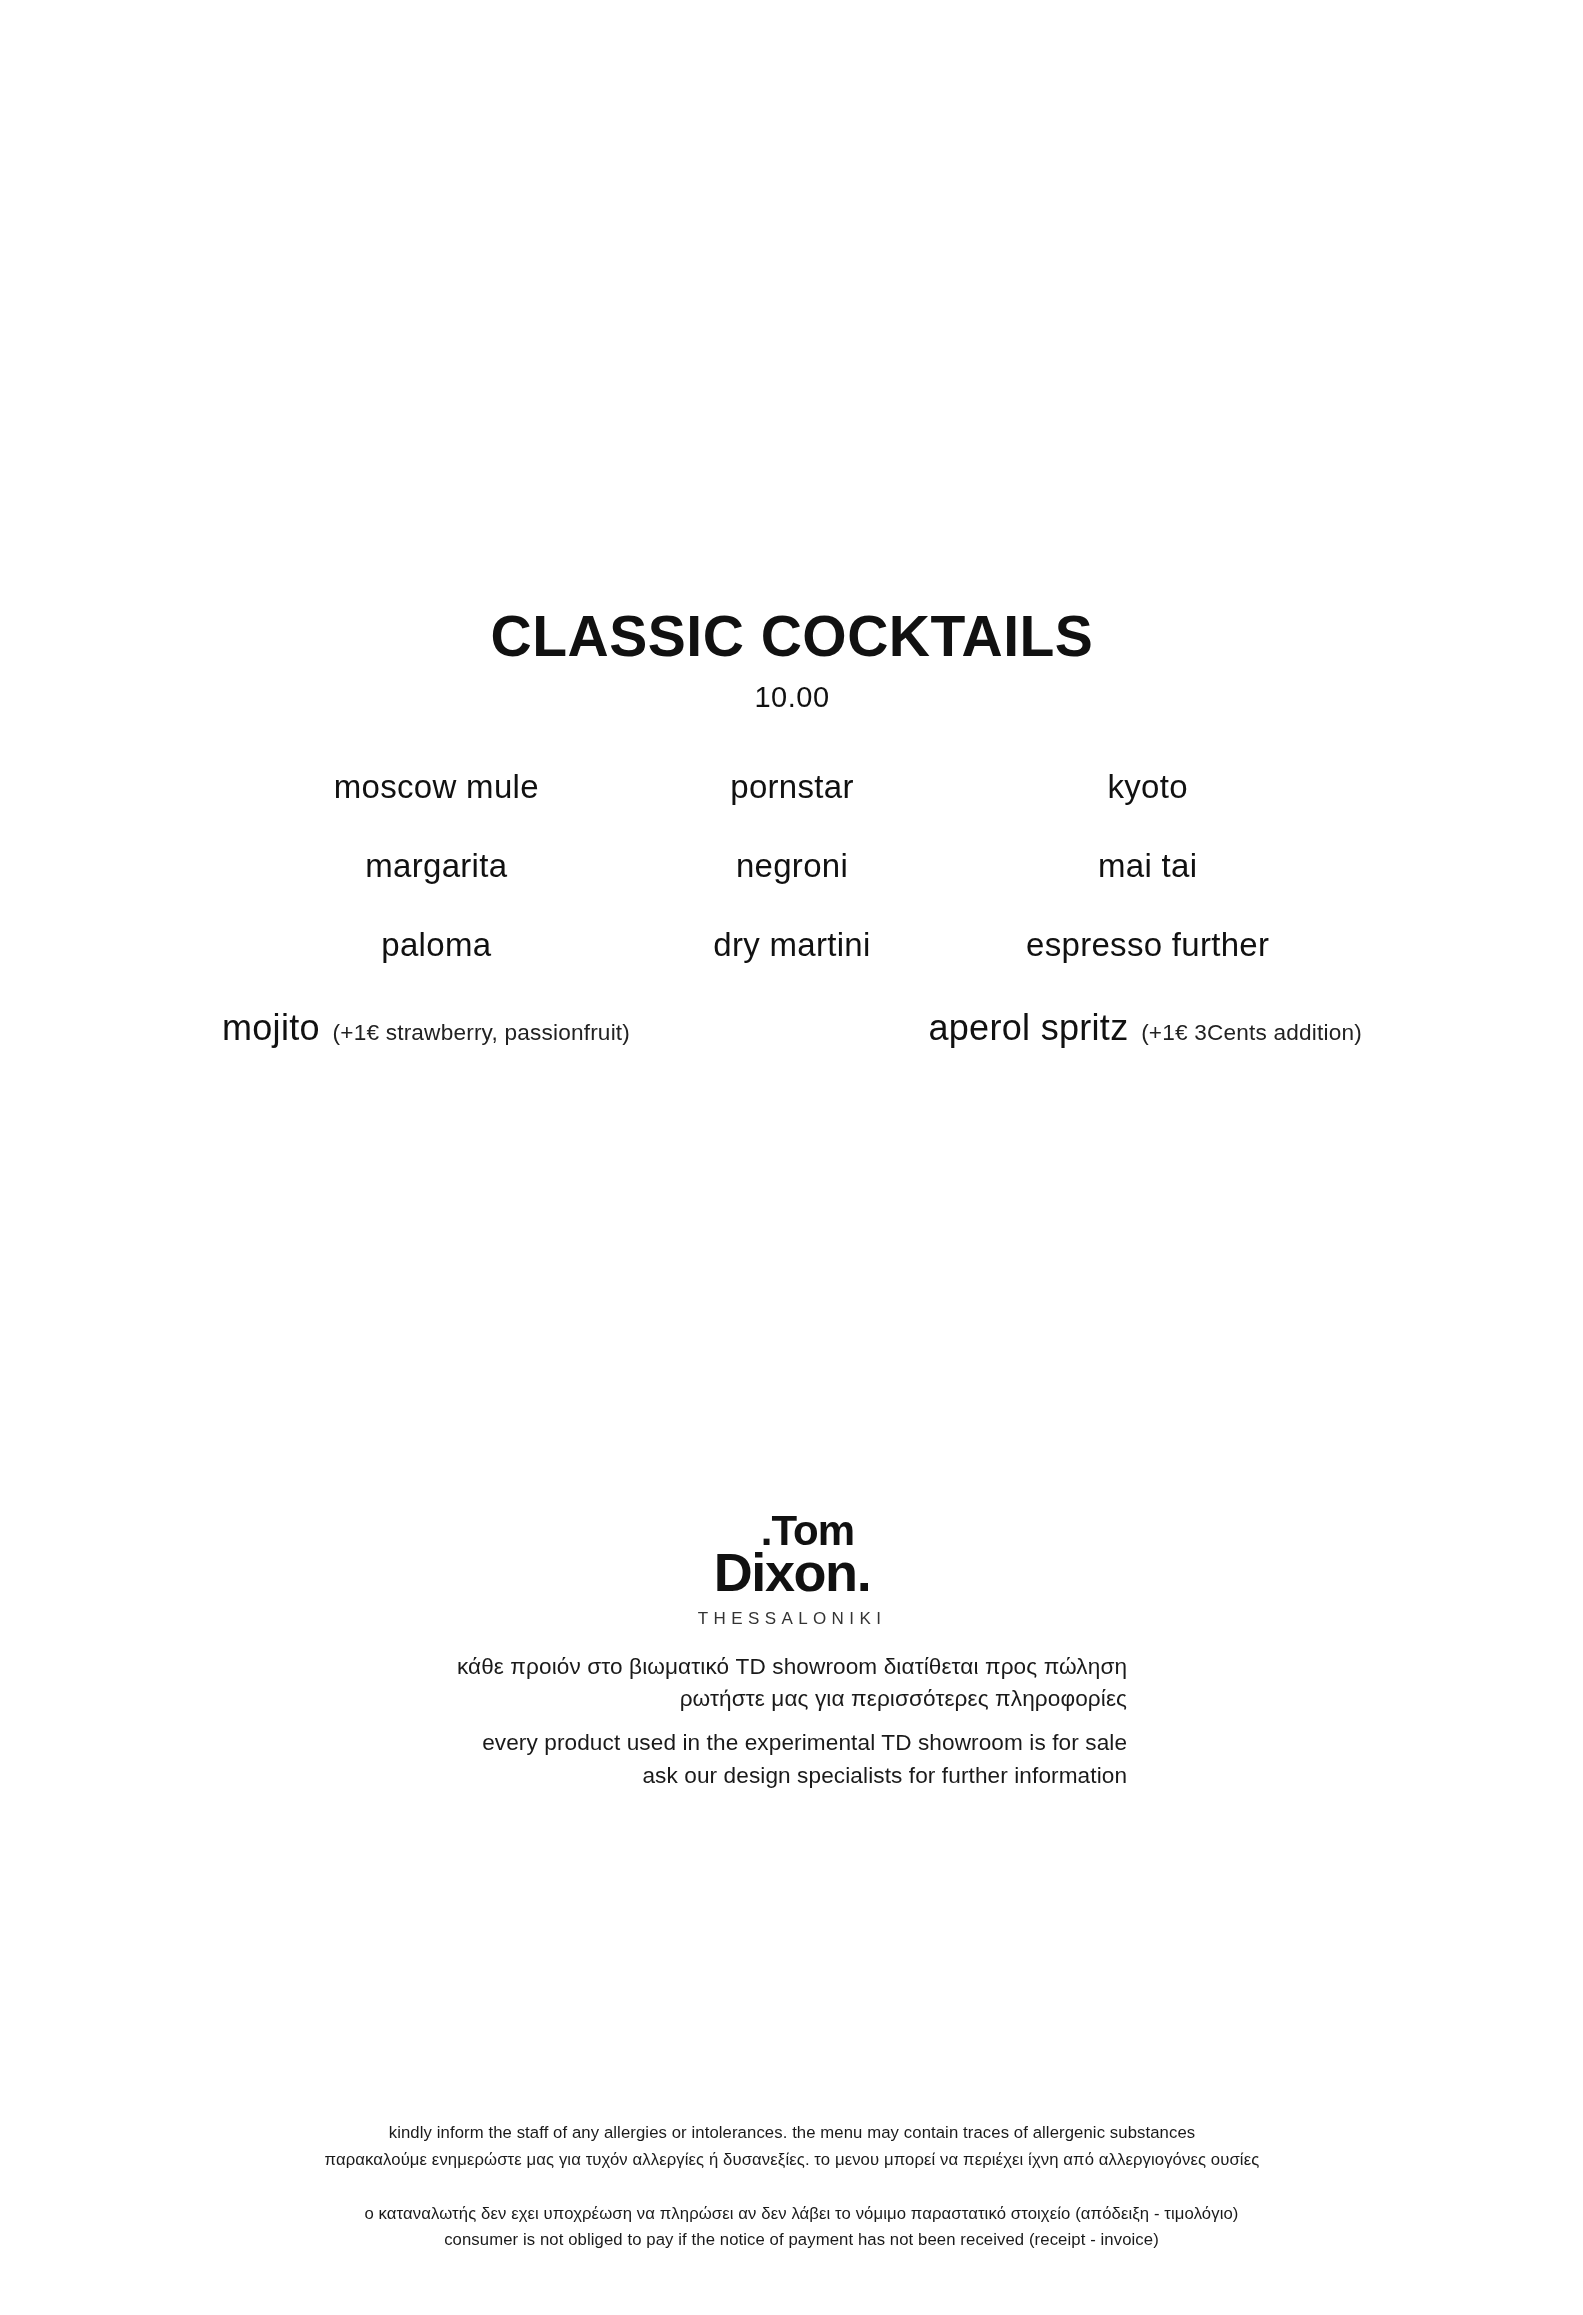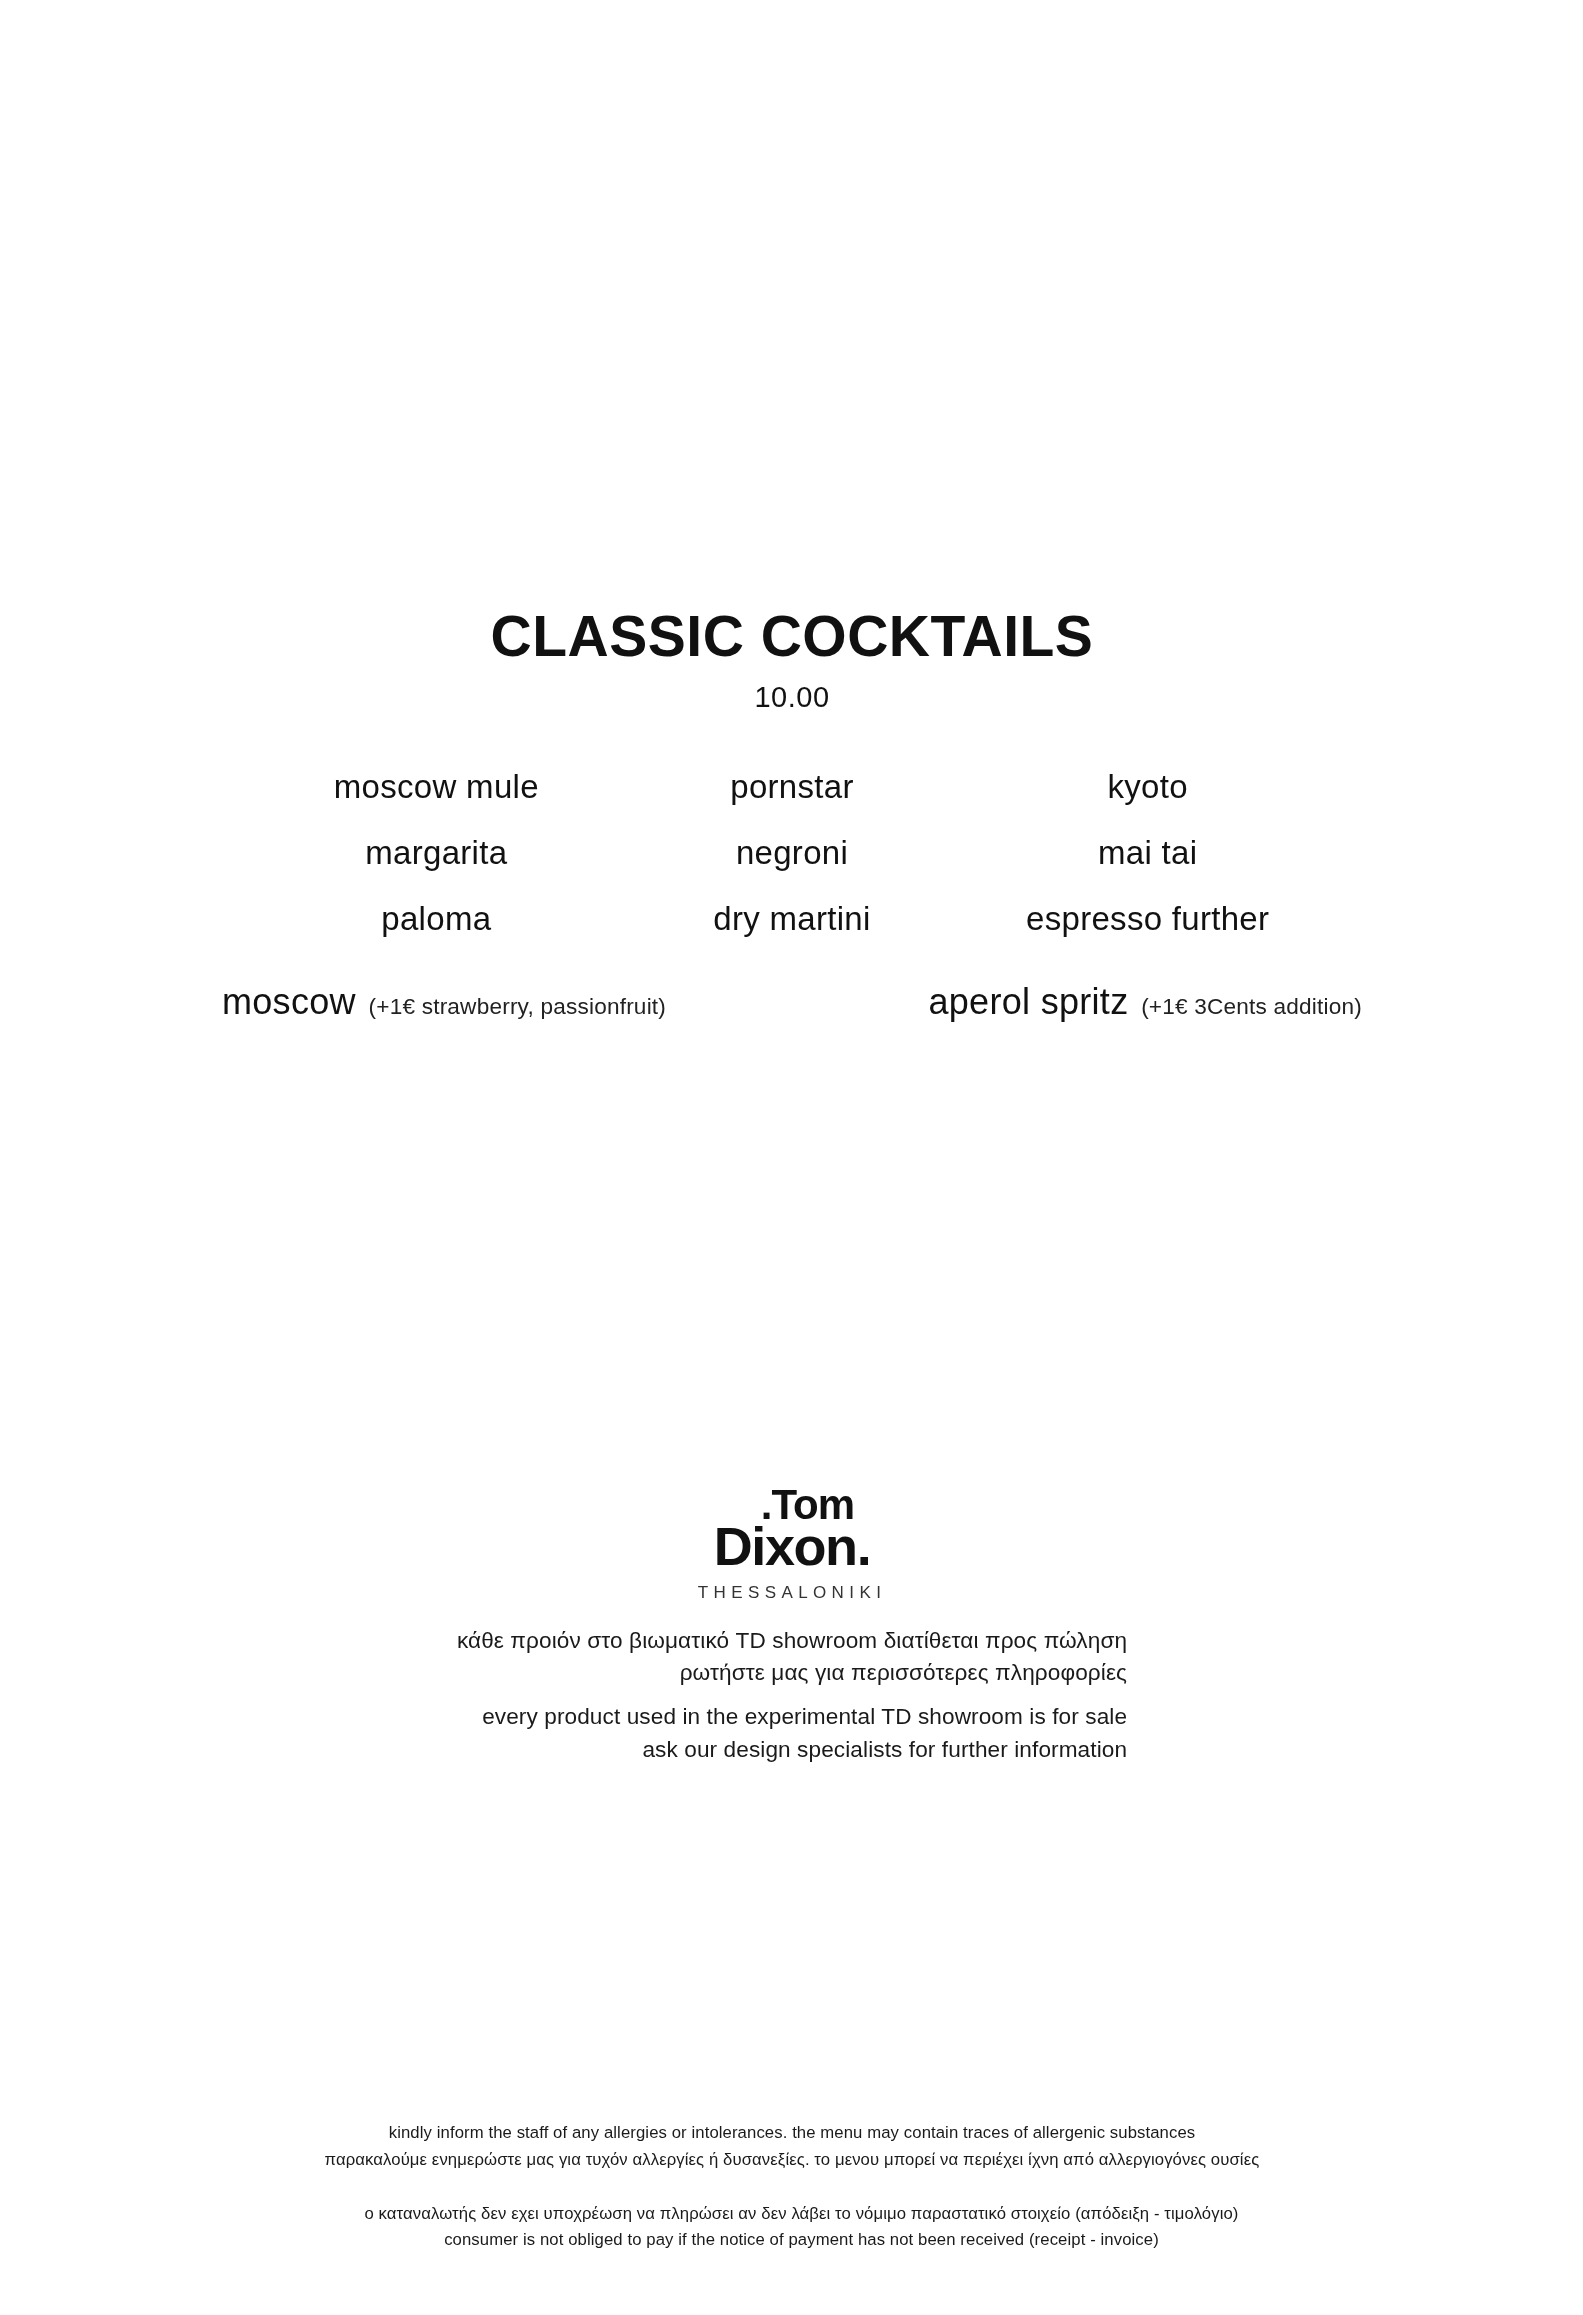--- a/index.html
+++ b/index.html
@@ -44,21 +44,21 @@
     letter-spacing: 0.5px;
     color: #111;
   }
 
   
   .grid {
     margin-top: 54px;
     width: 1067px;
     display: grid;
     grid-template-columns: 1fr 1fr 1fr;
-    row-gap: 28px;
+    row-gap: 41px;
     justify-items: center;
     align-items: center;
   }
   .item {
     font-size: 33px;
     font-weight: 400;
     letter-spacing: 0.3px;
     color: #111;
     white-space: nowrap;
   }
@@ -171,21 +171,21 @@
     <div class="item">margarita</div>
     <div class="item">negroni</div>
     <div class="item">mai tai</div>
     <div class="item">paloma</div>
     <div class="item">dry martini</div>
     <div class="item">espresso further</div>
   </div>
 
   <div class="special-row">
     <div class="special">
-      <span class="name">moscow</span>
+      <span class="name">mojito</span>
       <span class="note">(+1€  strawberry, passionfruit)</span>
     </div>
     <div class="special">
       <span class="name">aperol spritz</span>
       <span class="note">(+1€  3Cents addition)</span>
     </div>
   </div>
 
   <div class="logo-block">
     <span class="logo-top">.Tom</span>

